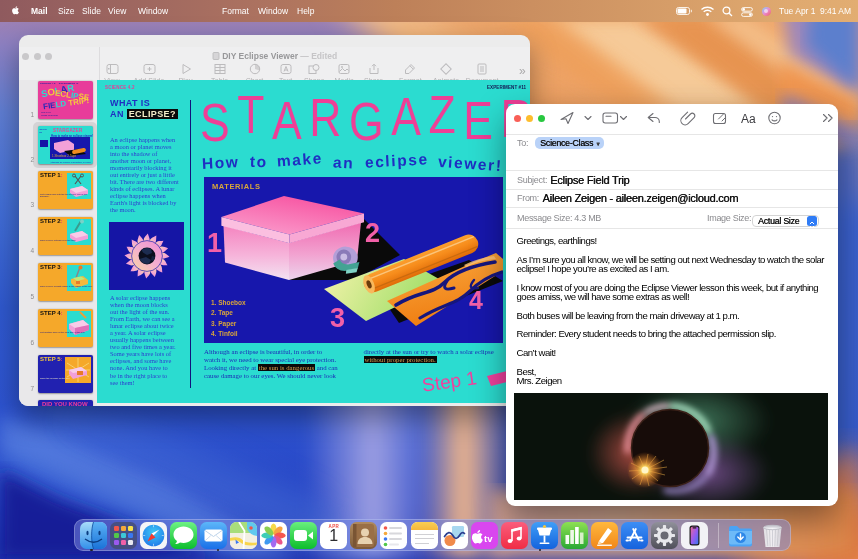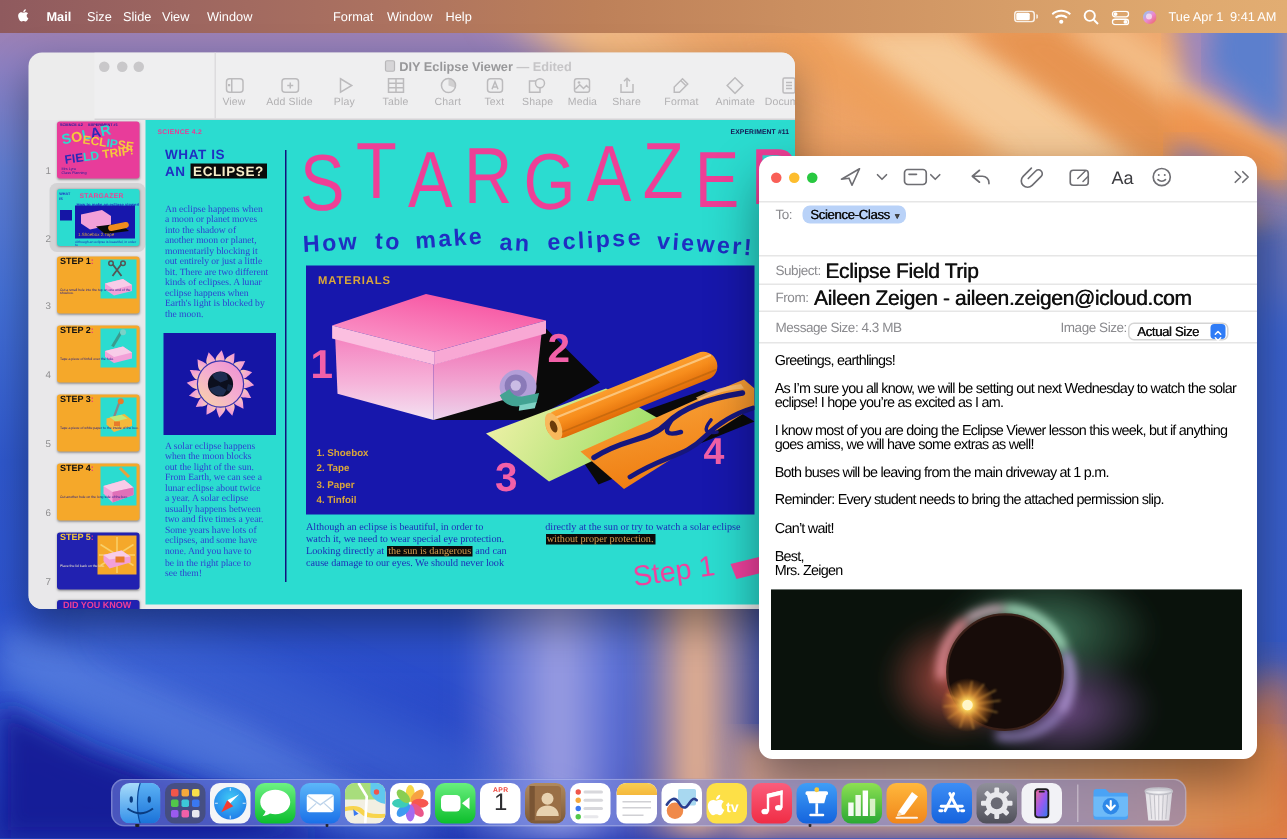--- a/index.html
+++ b/index.html
@@ -8,21 +8,21 @@
   #wall{position:absolute;left:0;top:0;width:858px;height:559px;overflow:hidden;}
   
   #menubar{position:absolute;left:0;top:0;width:858px;height:22px;
     background:linear-gradient(90deg,#8f5a5e 0%,#9d6660 14%,#ac7260 30%,#bd8059 46%,#cb8f60 62%,#d69d68 78%,#dfa96f 92%,#e2ad72 100%);
     color:#fff;font-size:8.5px;}
   #menubar .mi{white-space:nowrap;top:6px;}
   #menubar span{position:absolute;top:6px;}
   
   #kwin{position:absolute;left:19px;top:35px;width:511px;height:371px;border-radius:9px;
     background:#ececec;box-shadow:0 12px 28px rgba(0,0,0,.38);overflow:hidden;}
-  #ktoolbar{position:absolute;left:0;top:0;width:100%;height:44px;background:#efeff0;border-bottom:1px solid #d5d3d6;margin-left:44px;}
+  #ktoolbar{position:absolute;left:0;top:12px;width:100%;height:44px;background:#efeff0;border-bottom:1px solid #d5d3d6;}
   #ksidebar{position:absolute;left:0;top:45px;width:78px;bottom:0;background:#e9e8ea;}
   #kcanvas{position:absolute;left:78px;top:45px;right:0;bottom:3px;background:#2bdcd0;overflow:hidden;}
   .tl{position:absolute;width:7px;height:7px;border-radius:50%;top:6px;}
   
   #mwin{position:absolute;left:506px;top:104px;width:332px;height:402px;border-radius:9px;
     background:#fff;box-shadow:0 14px 34px rgba(0,0,0,.42);overflow:hidden;}
   
   #dock{position:absolute;left:74px;top:519px;width:717px;height:32px;border-radius:9px;
     background:rgba(125,142,228,.5);backdrop-filter:blur(14px);-webkit-backdrop-filter:blur(14px);
     border:0.5px solid rgba(255,255,255,.25);display:flex;align-items:center;padding:0 3px;box-sizing:border-box;}
@@ -34,21 +34,21 @@
   .tnum{position:absolute;left:0;width:15px;text-align:right;font-size:6.5px;color:#8e8d8f;}
   .serifp{position:absolute;width:80px;font-family:"Liberation Serif",serif;font-size:6.4px;line-height:7.05px;color:#2e3fd0;}
   .serifb{position:absolute;width:260px;font-family:"Liberation Serif",serif;font-size:6.8px;line-height:8px;color:#1c2cb8;}
   .hl{background:#0a0a0a;color:#d8a050;padding:0 1px;}
   #stargazer{position:absolute;left:103px;top:4px;display:flex;font-size:53px;font-weight:400;color:#ee3f96;transform:scaleX(0.84);transform-origin:left top;letter-spacing:9px;}
   #stargazer span{display:block;}
   #howto{position:absolute;left:105px;top:74px;display:flex;font-size:15.5px;font-weight:bold;color:#1f2ec2;letter-spacing:1.6px;gap:10px;}
   #howto span{display:block;}
   .mrow{position:absolute;left:0;width:100%;height:18.5px;border-top:1px solid #e6e6e6;display:flex;align-items:center;padding-left:11px;box-sizing:border-box;}
   .mlab{color:#8a8a8e;font-size:9px;letter-spacing:-0.3px;}
-  .mval{color:#111;font-size:14px;letter-spacing:-0.25px;text-shadow:0.35px 0 0 #111;}
+  .mval{color:#111;font-size:11px;letter-spacing:-0.25px;text-shadow:0.35px 0 0 #111;}
   .token{margin-left:7px;background:#b9d2f8;color:#111;font-size:8.8px;letter-spacing:-0.25px;text-shadow:0.3px 0 0 #111;border-radius:5px;padding:0.5px 4px 1.5px 5px;}
   #mbody{position:absolute;left:10.5px;top:132px;font-size:9.6px;line-height:9.35px;color:#000;letter-spacing:-0.5px;white-space:nowrap;}
 </style>
 </head>
 <body>
 <div id="wall">
 <svg width="858" height="559" viewBox="0 0 858 559">
 <defs>
 <linearGradient id="base" x1="0" y1="0" x2="0" y2="1">
   <stop offset="0" stop-color="#aa82a8"></stop>
@@ -793,21 +793,21 @@
     <div style="position:absolute;top:16.5px;left:4px;right:4px;height:1.4px;background:#d0d0d4;"></div>
     <div style="position:absolute;top:21px;left:4px;right:9px;height:1.4px;background:#d0d0d4;"></div>
   </div>
 
   <div class="dicon" style="background:#fff;"><svg width="27" height="27" viewBox="0 0 27 27">
     <rect x="11" y="4" width="12" height="11" rx="1.2" fill="#a8d8f0"></rect>
     <circle cx="9" cy="18.5" r="5.5" fill="#f08a4a"></circle>
     <path d="M3.5 14.5 q4.5 -7 8 -1.5 q3.5 6.5 7 0.5 q2.5 -4.5 5 -2" fill="none" stroke="#2a3f90" stroke-width="1.7" stroke-linecap="round"></path>
   </svg></div>
 
-  <div class="dicon" style="background:#fde047;">
+  <div class="dicon" style="background:#d946ef;">
     <svg width="27" height="27" viewBox="0 0 27 27">
         <g fill="#fff">
           <path d="M8.4 10.1c.5-.6 .8-1.4 .7-2.2-.7 .03-1.5 .46-2 1.05-.44 .5-.83 1.32-.73 2.1 .77 .06 1.55-.4 2.03-.95z"></path>
           <path d="M9.1 11.2c-1.12-.07-2.07 .63-2.6 .63-.54 0-1.35-.6-2.23-.58-1.15 .02-2.2 .67-2.8 1.7-1.2 2.06-.31 5.12 .85 6.8 .57 .82 1.24 1.74 2.13 1.7 .85-.03 1.18-.55 2.21-.55 1.03 0 1.32 .55 2.23 .53 .92-.02 1.5-.83 2.06-1.66 .65-.95 .92-1.87 .93-1.92-.02-.01-1.79-.69-1.81-2.73-.02-1.7 1.39-2.52 1.45-2.56-.8-1.17-2.03-1.3-2.46-1.33z"></path>
           <text x="13" y="19.5" font-size="9.5" font-weight="bold" font-family="Liberation Sans">tv</text>
         </g>
       </svg>
   </div>
 
   <div class="dicon" style="background:linear-gradient(180deg,#fb5d7c,#f02d45);"><svg width="27" height="27" viewBox="0 0 27 27">

